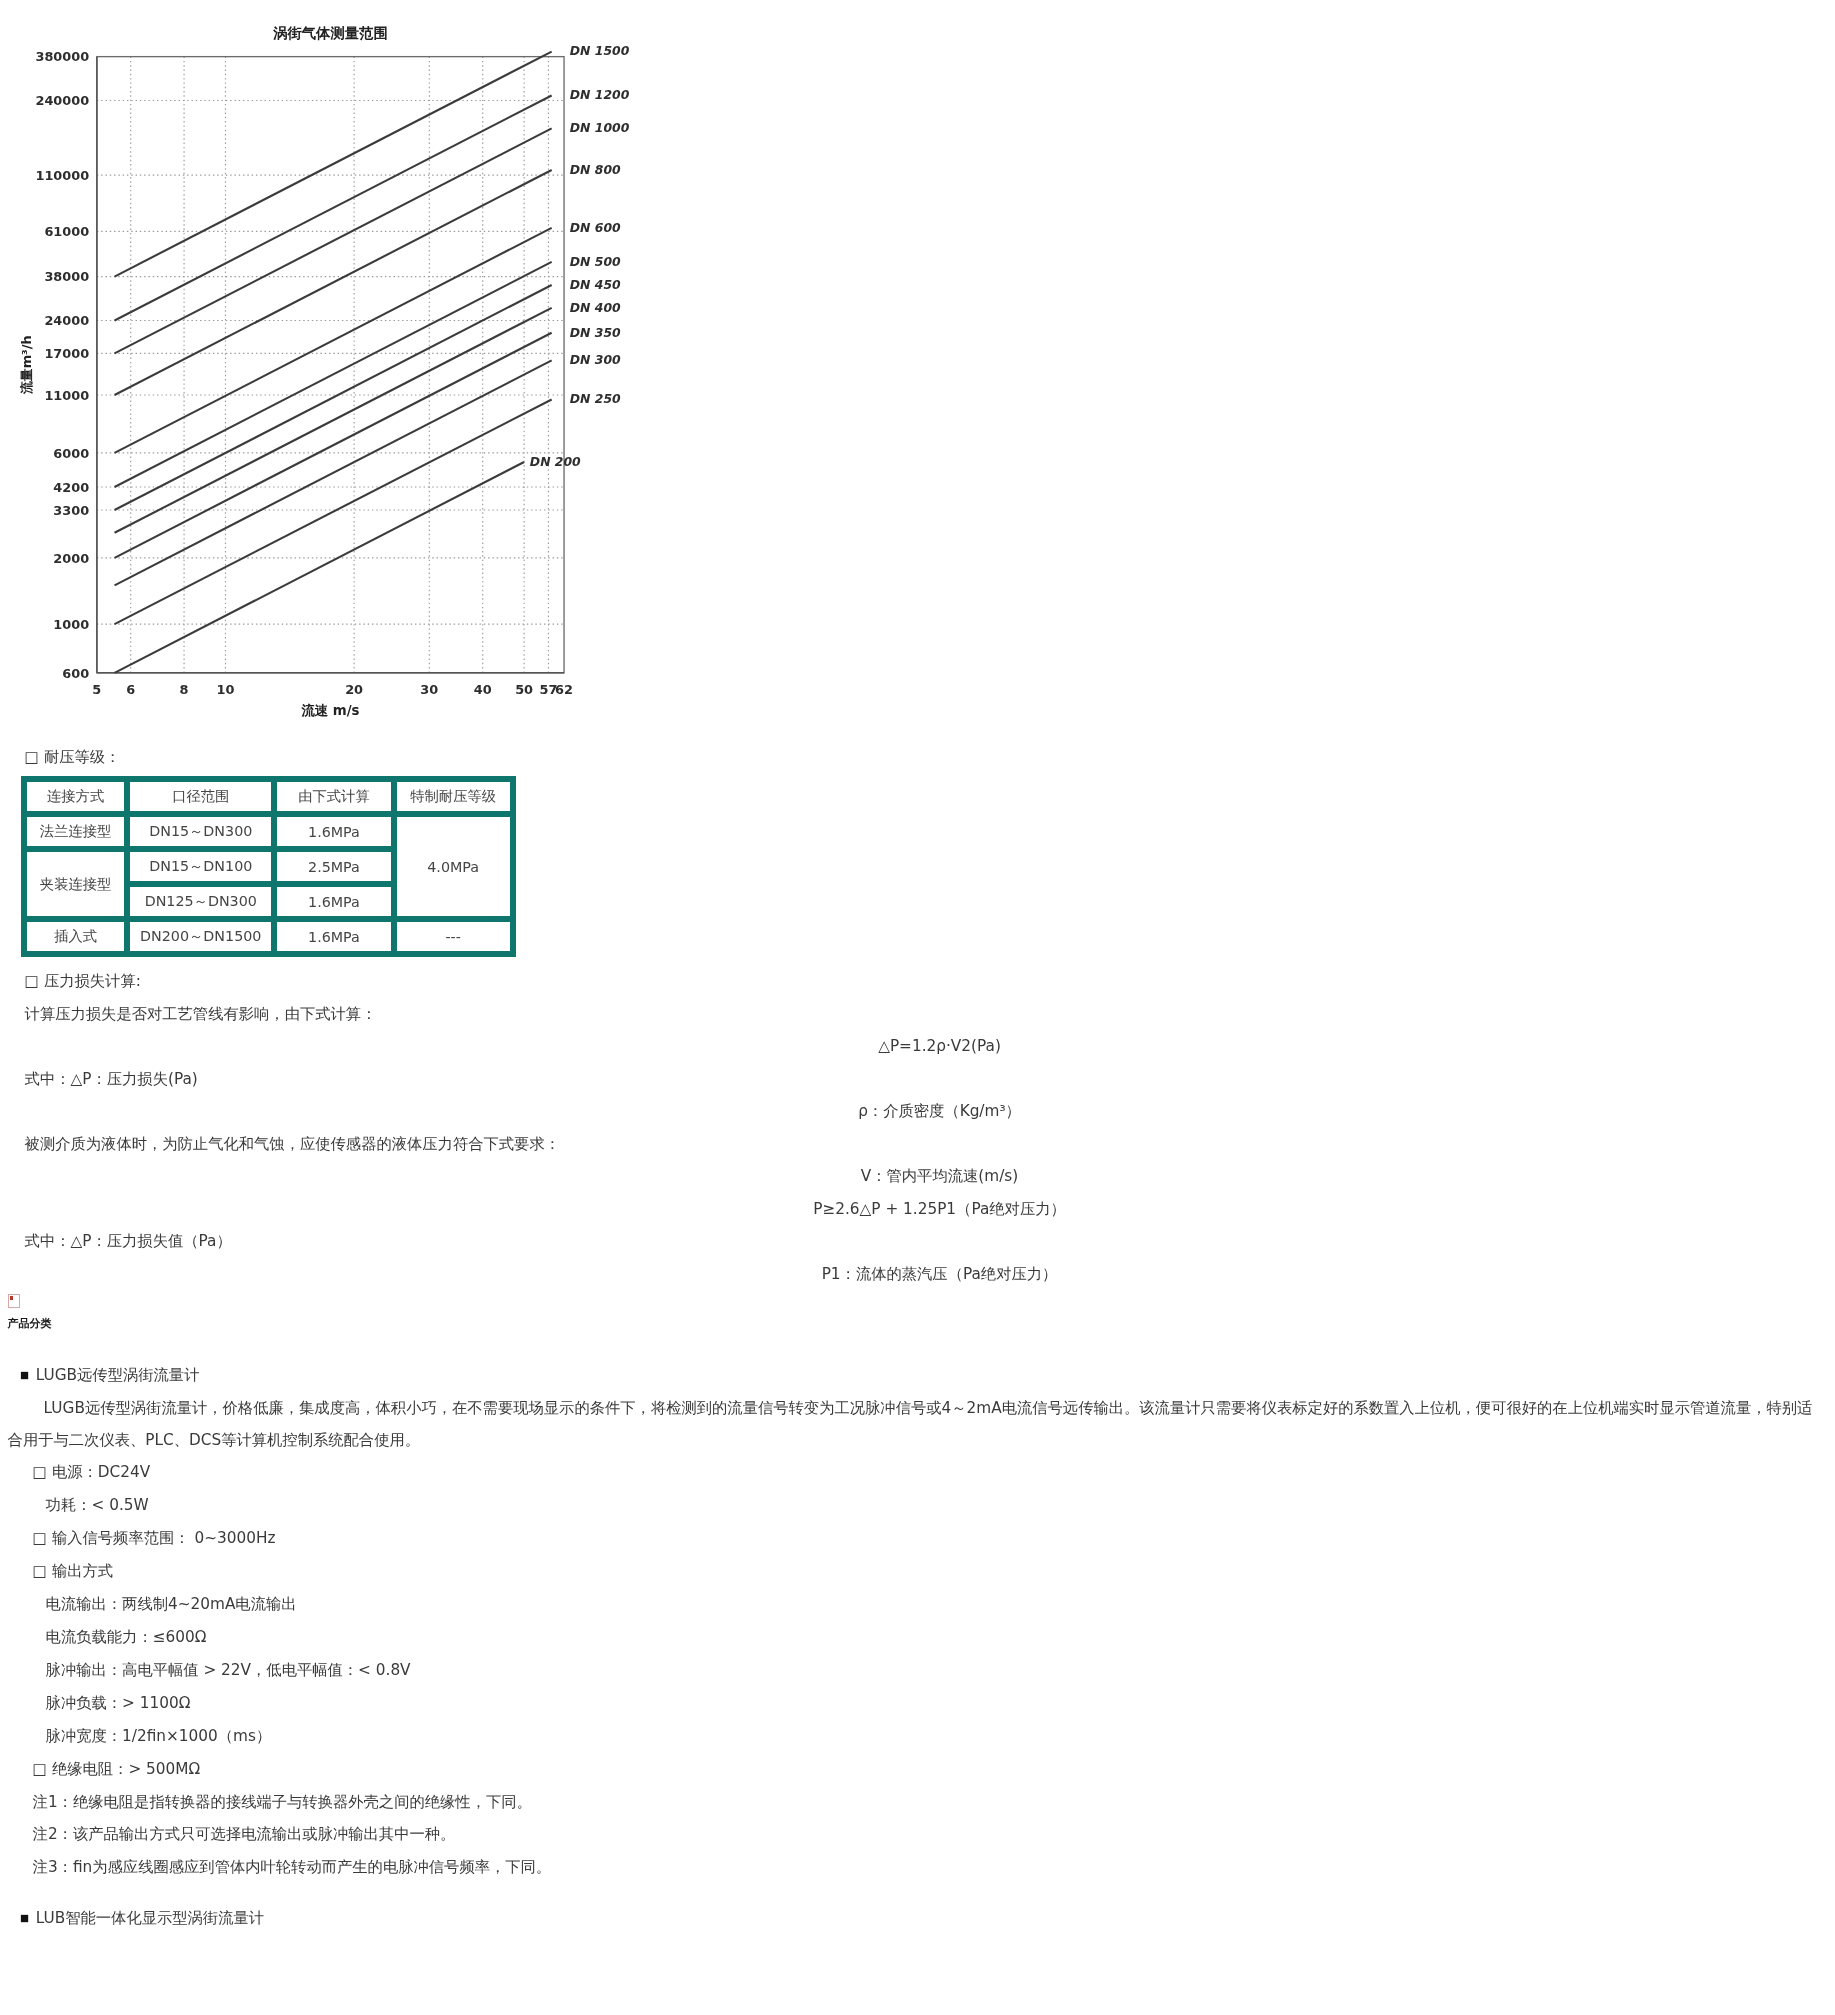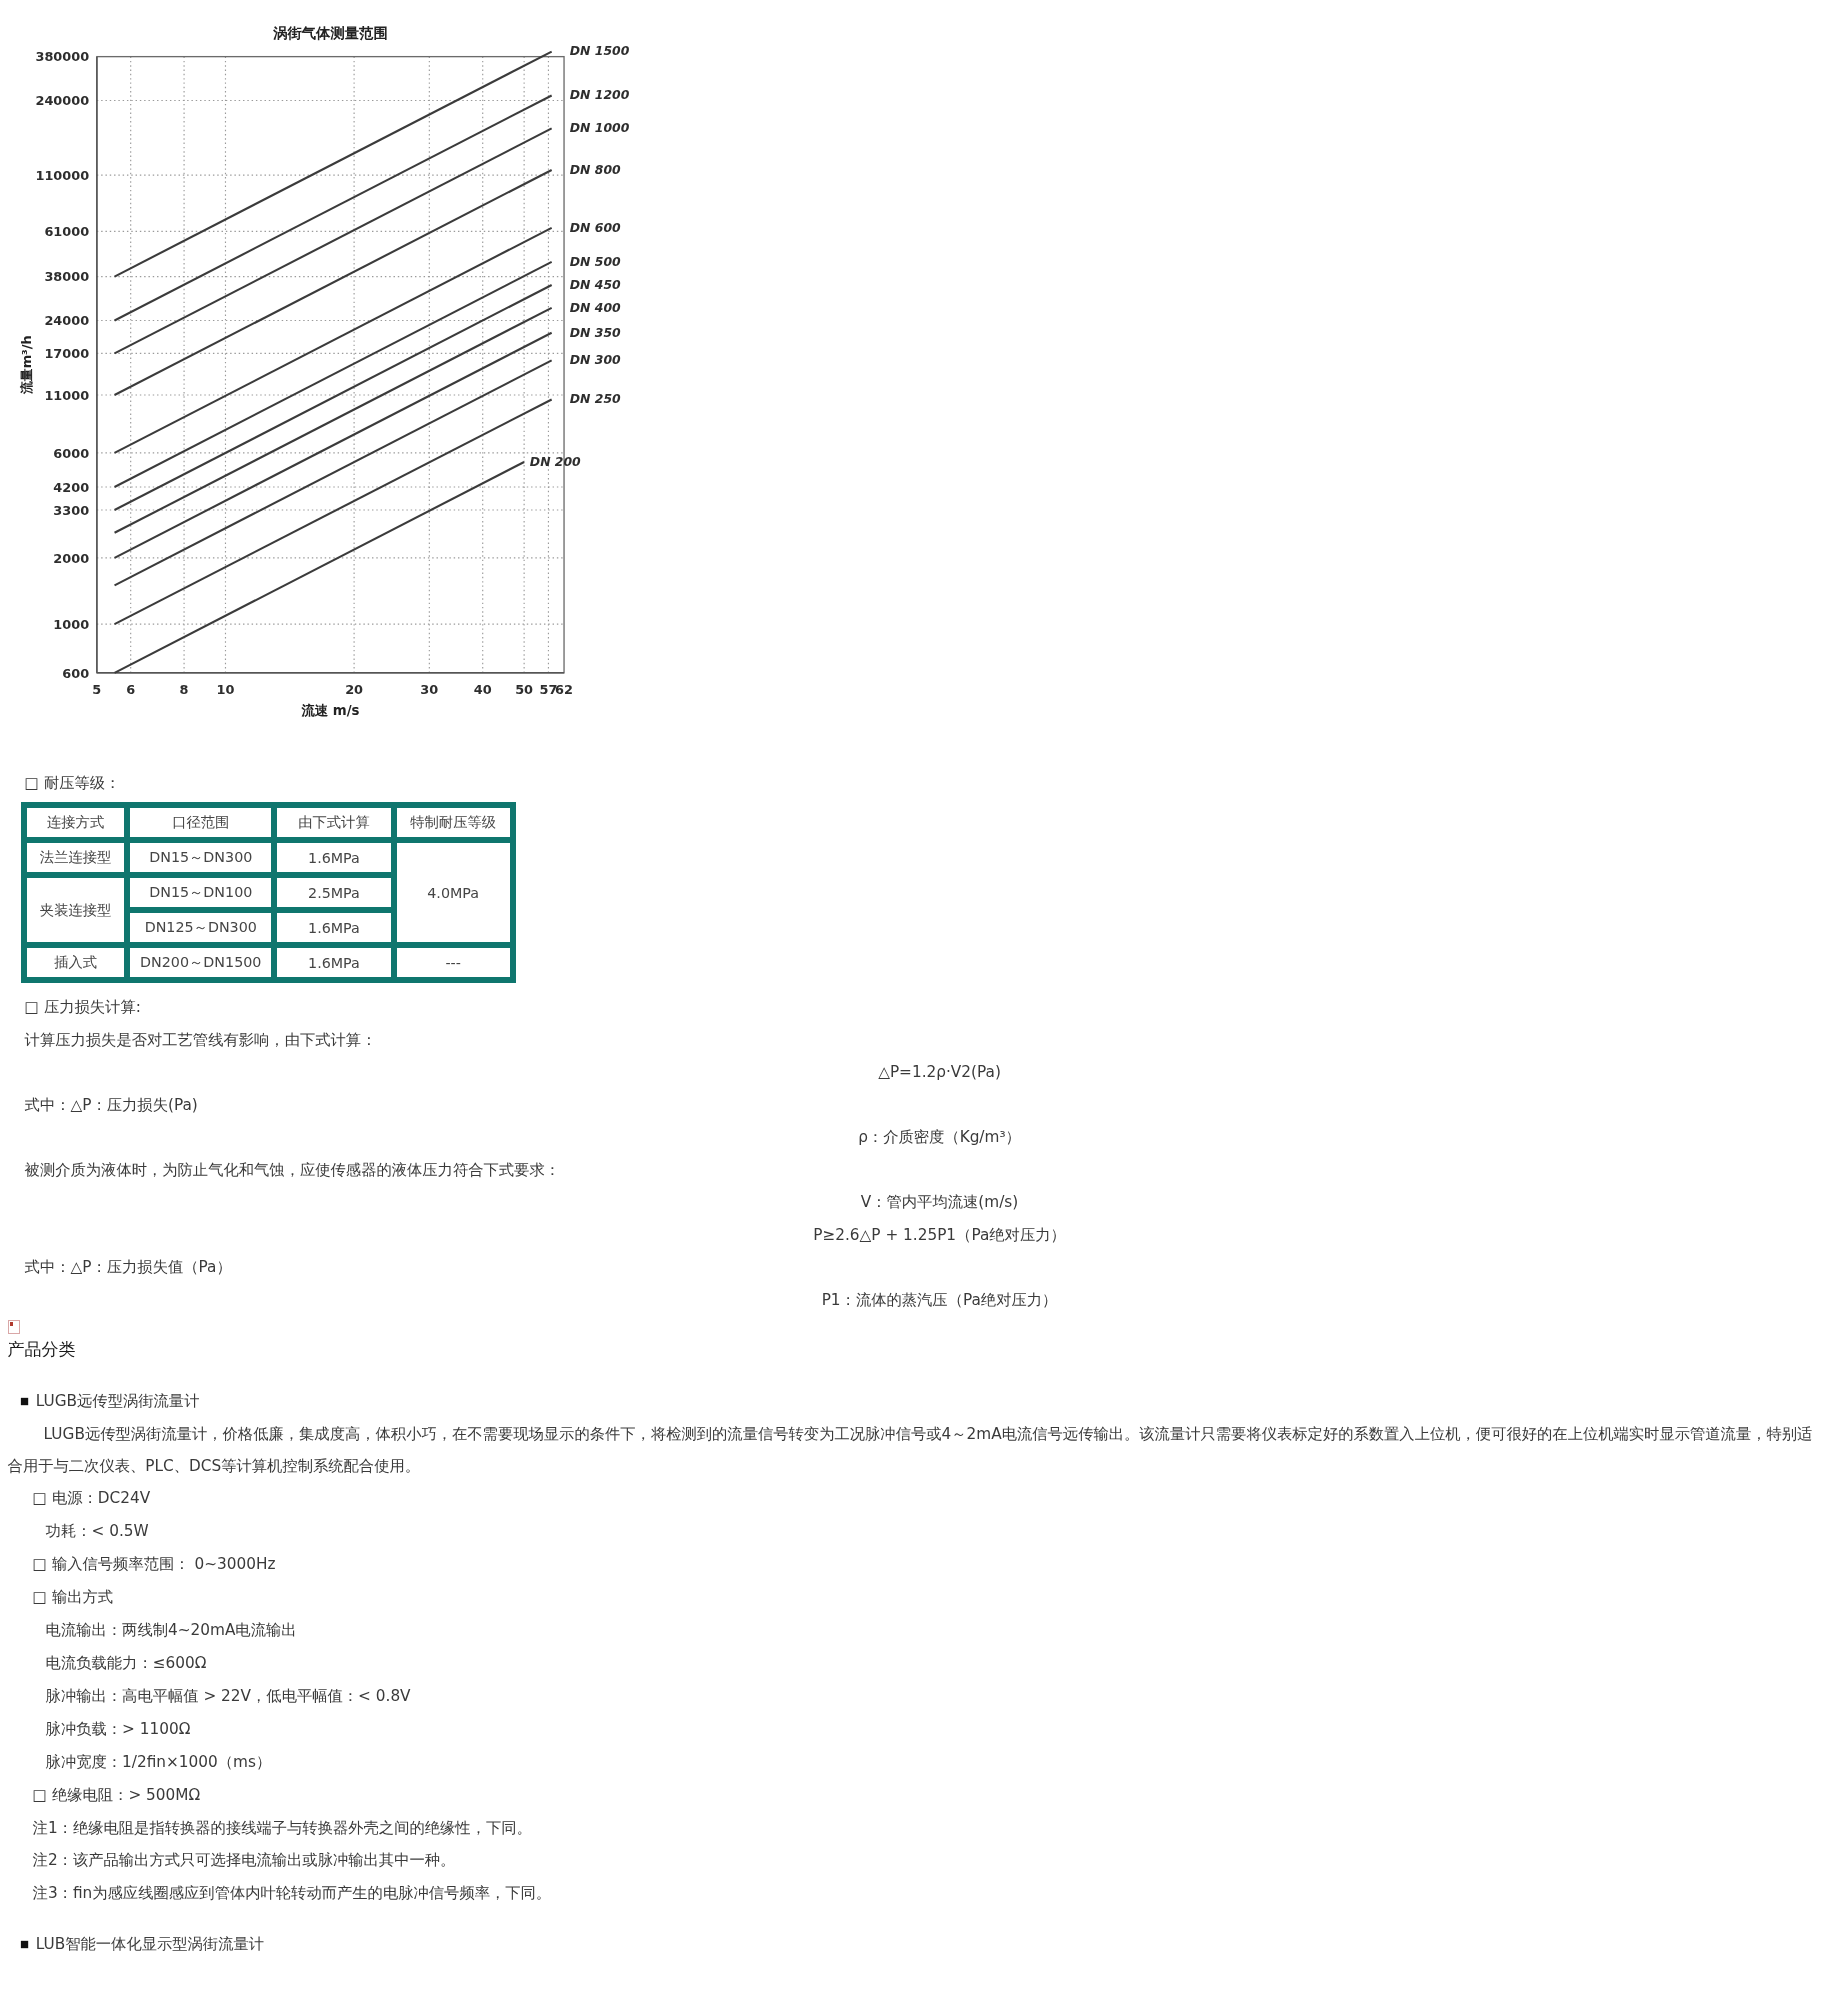--- a/index.html
+++ b/index.html
@@ -3,33 +3,33 @@
 <meta charset="utf-8">
 <style>
   html,body{margin:0;padding:0;background:#ffffff;}
   body{
     width:1835px;height:2016px;overflow:hidden;
     font-family:"DejaVu Sans","Liberation Sans",sans-serif;
     color:#3a3a3a;font-size:15.3px;
   }
   .page{padding:0 7.6px;}
   .chart-wrap{position:relative;width:707px;height:728px;margin-top:5.7px;}
-  .sec-label{padding-left:17px;line-height:31px;margin-top:34px;}
+  .sec-label{padding-left:17px;line-height:31px;margin-top:8px;}
   table.press{border-collapse:collapse;margin:3.8px 0 0 13.4px;}
   table.press th,table.press td{
     border:6px solid #0f766e;text-align:center;vertical-align:middle;
     font-size:14.3px;font-weight:400;color:#454545;height:29px;padding:0 9.6px;
   }
   .cw0{width:78px}.cw1{width:122px}.cw2{width:94px}.cw3{width:94px}
   .pl-line{line-height:32.5px;padding-left:17px;}
   .pl-ind{padding-left:44px;text-align:center;}
   .broken-row{height:17px;margin-top:3.8px;}
   .broken-img{display:inline-block;width:10.5px;height:12.4px;border:1px solid #d9a7a7;position:relative;}
   .broken-img::after{content:"";position:absolute;left:1px;top:1px;width:3.8px;height:3.8px;background:#b03a2e;}
-  .cat-heading{font-weight:normal;color:#1a1a1a;font-size:17px;line-height:25px;}
+  .cat-heading{font-weight:bold;color:#1a1a1a;font-size:11px;line-height:25px;}
   .prod-title{padding-left:12.4px;line-height:29px;margin-top:24px;}
   .bullet{font-size:9.6px;vertical-align:1.9px;margin-right:6.7px;color:#111;}
   .para{line-height:32px;text-indent:36px;margin-top:1.9px;}
   .spec{line-height:33px;}
   .spec-box{padding-left:25px;}
   .spec-ind{padding-left:38px;}
   .note{line-height:32.5px;padding-left:25px;}
 </style>
 </head>
 <body>

